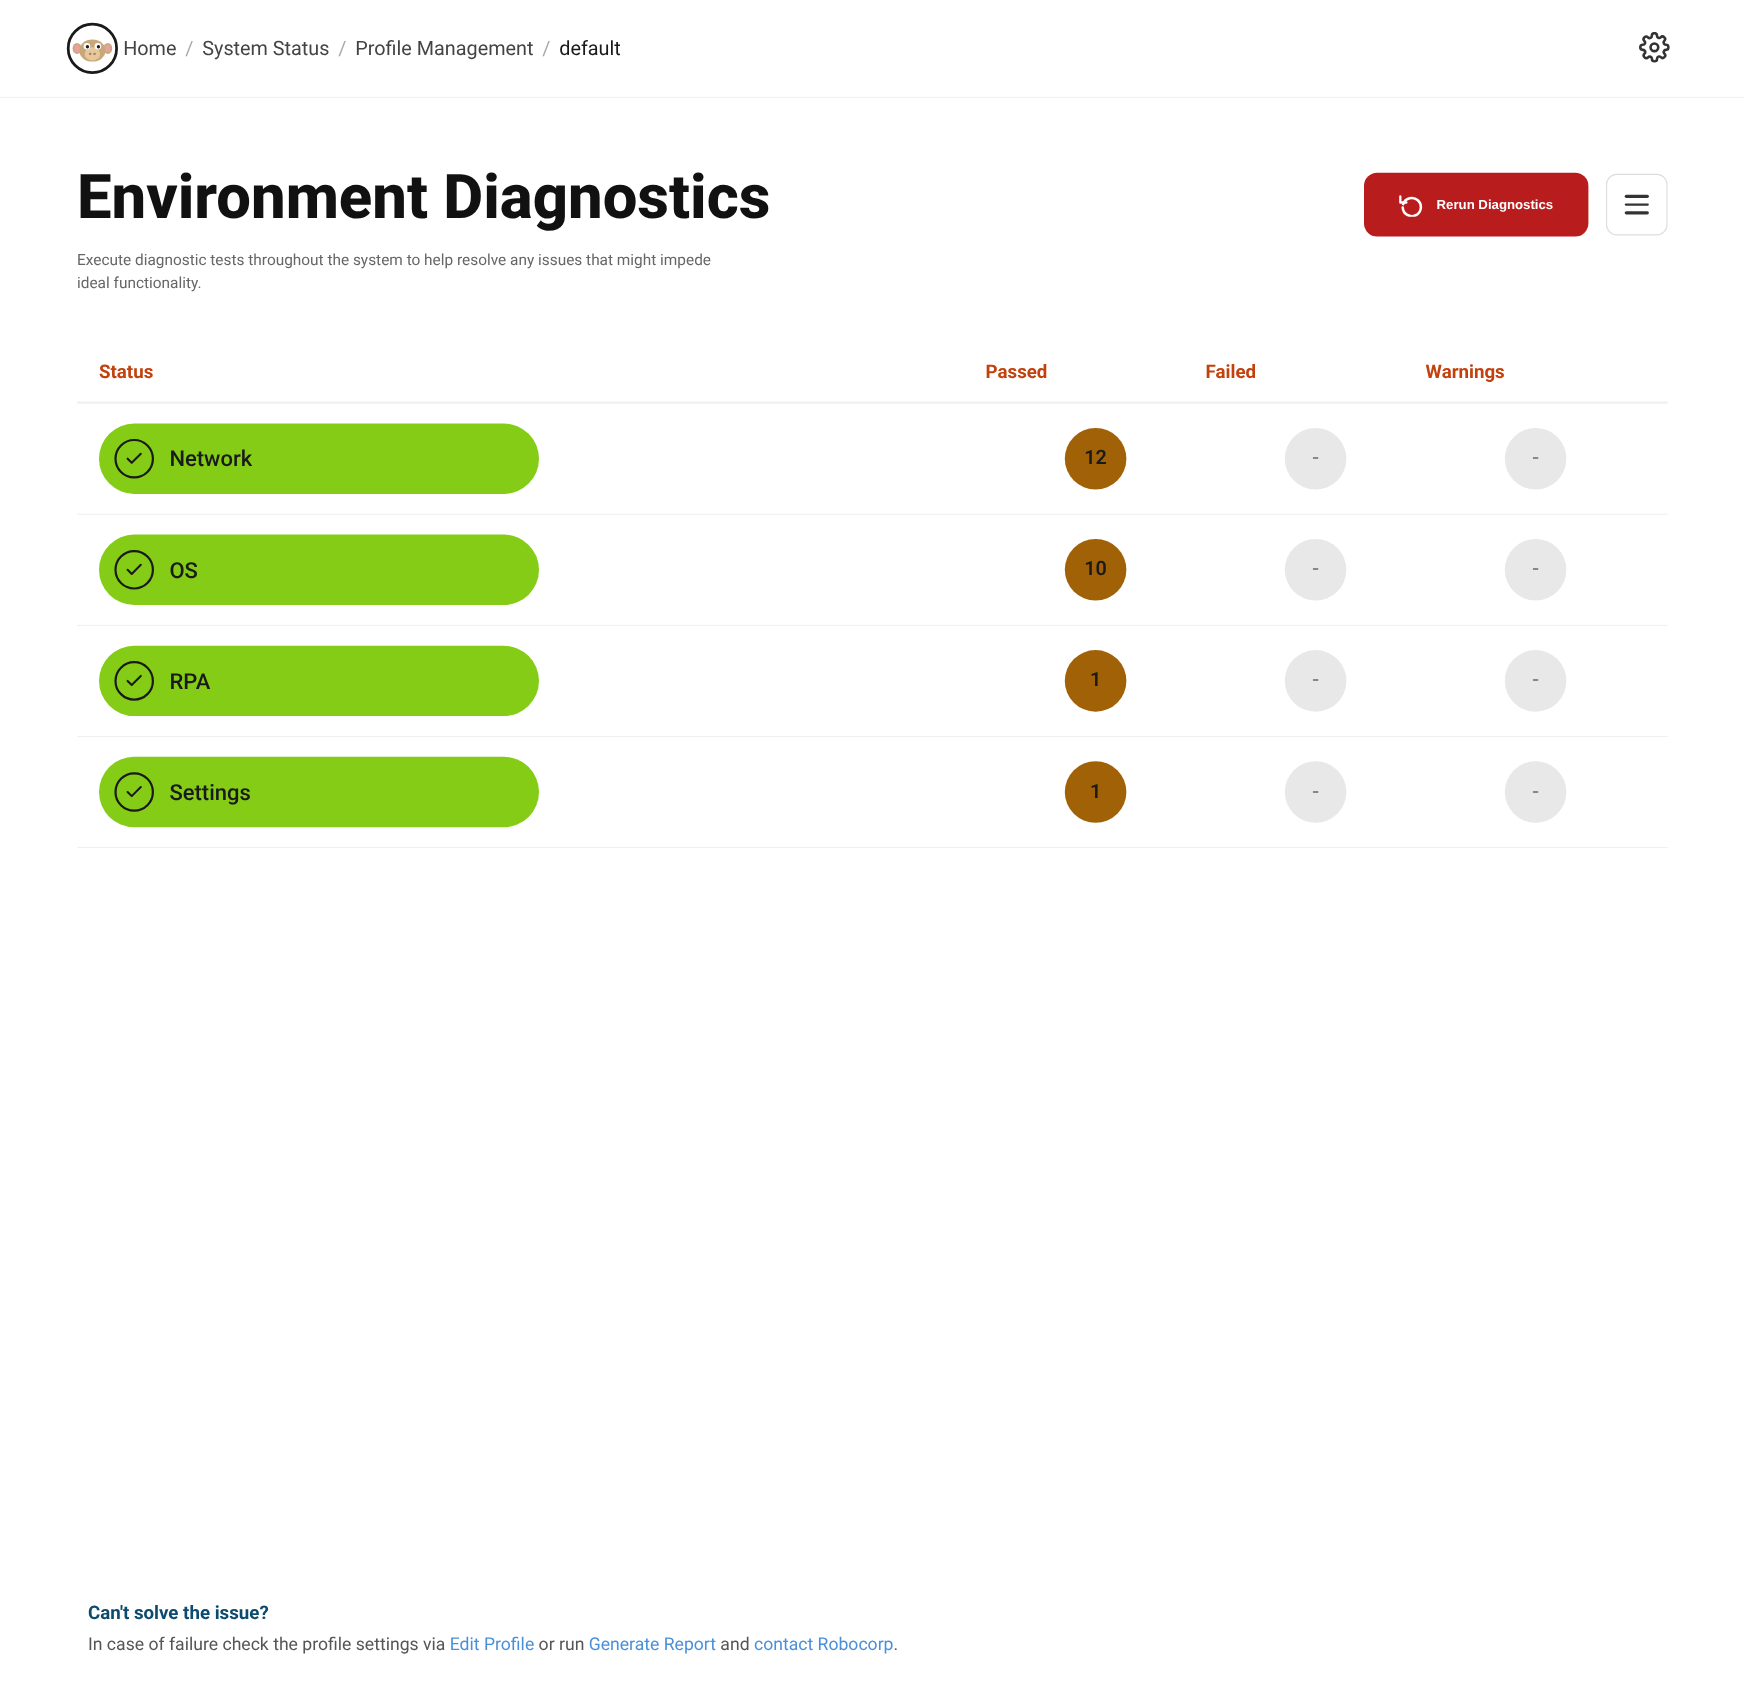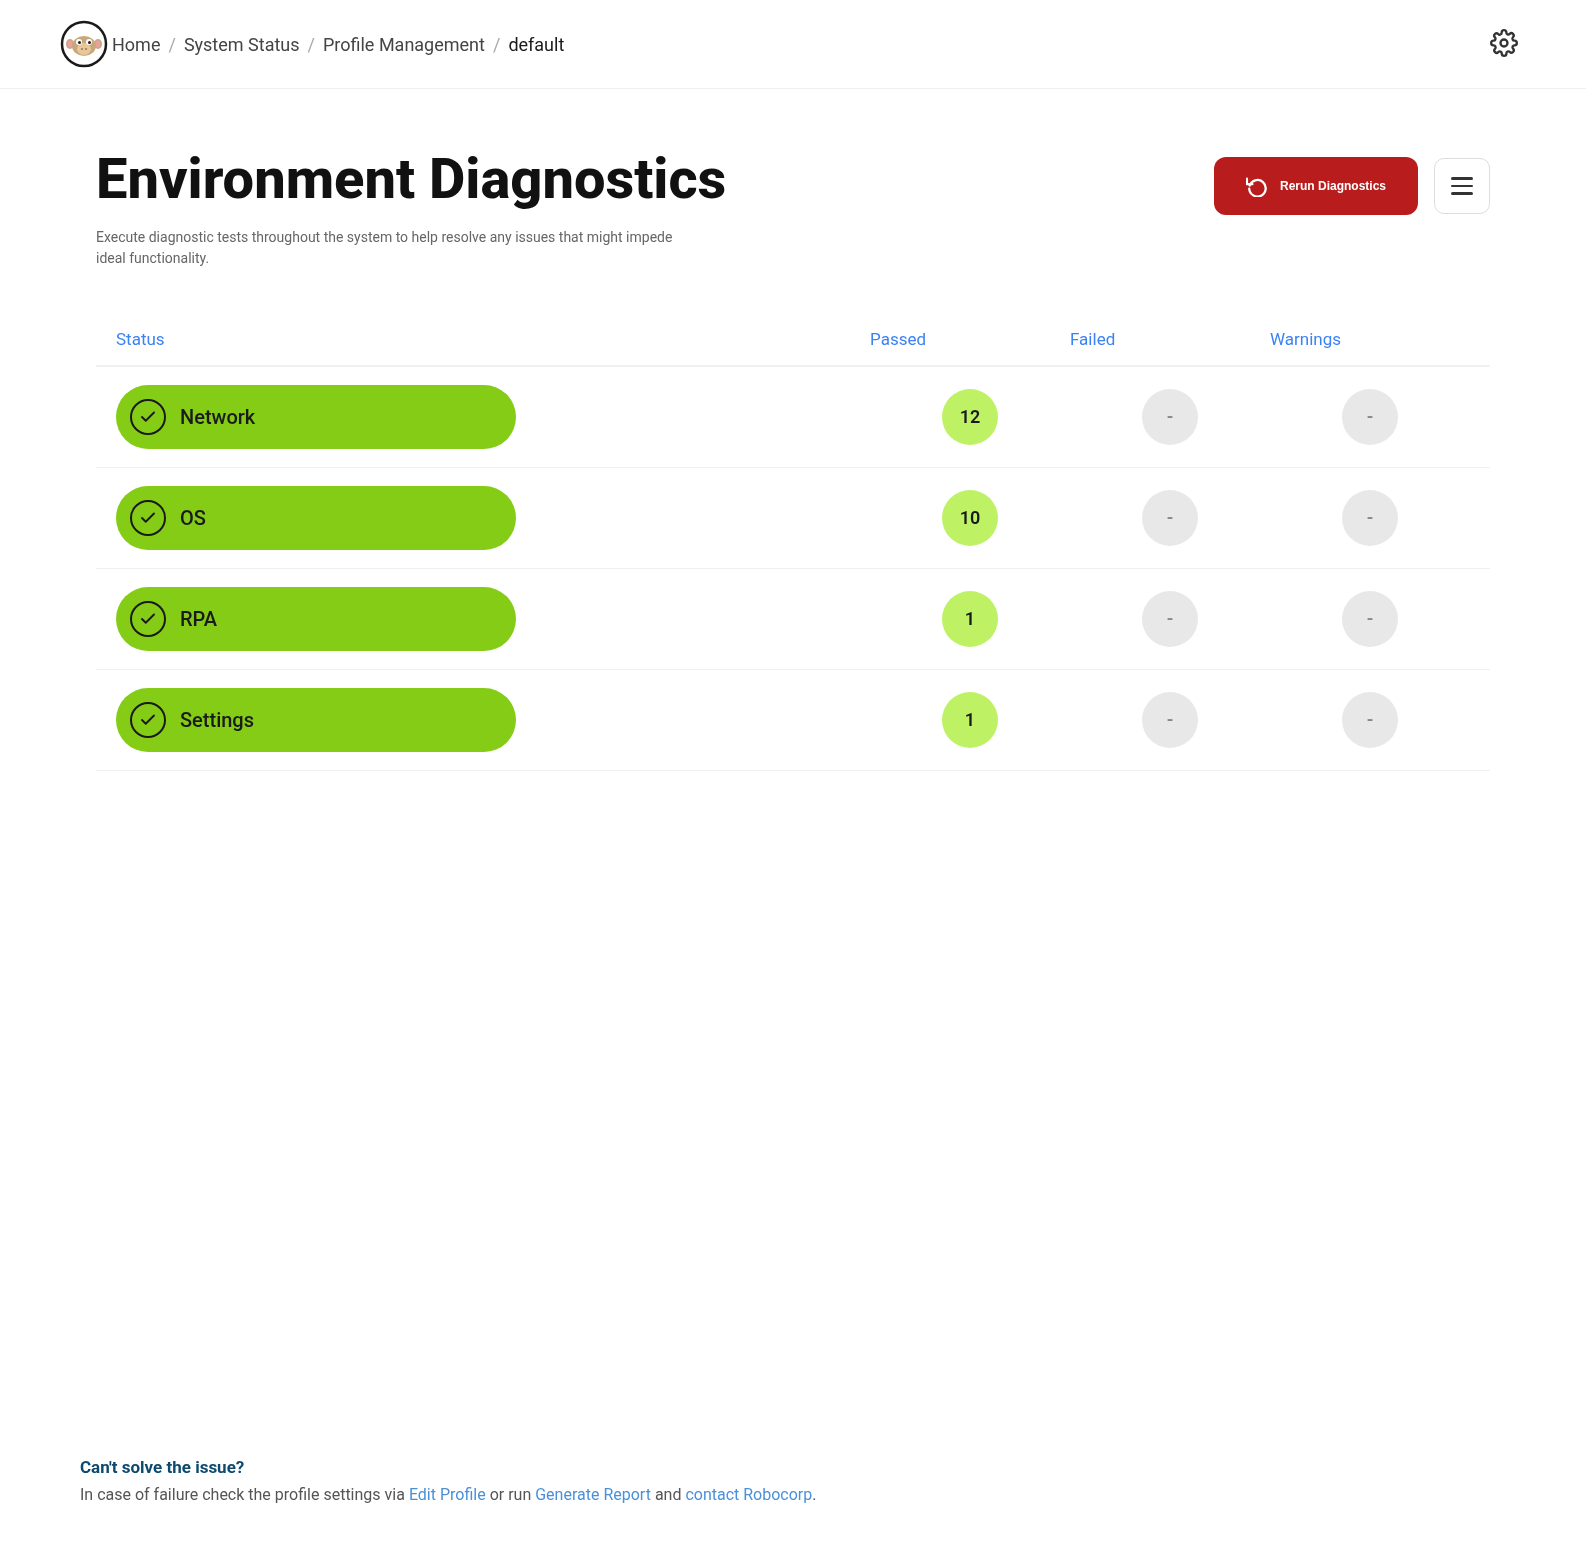--- a/index.html
+++ b/index.html
@@ -65,21 +65,21 @@
     .settings-icon-btn {
       background: none;
       border: none;
       cursor: pointer;
       padding: 8px;
       border-radius: 8px;
     }
 
     
     .main-content {
-      padding: 60px 96px;
+      padding: 60px 70px;
     }
 
     
     .page-header {
       display: flex;
       align-items: flex-start;
       justify-content: space-between;
       margin-bottom: 60px;
     }
 
@@ -152,22 +152,22 @@
 
     .table-header {
       display: grid;
       grid-template-columns: 1fr 200px 200px 200px;
       padding: 0 20px 16px 20px;
       border-bottom: 2px solid #f0f0f0;
     }
 
     .col-header {
       font-size: 17px;
-      color: #3b82f6;
-      font-weight: 400;
+      color: #c2410c;
+      font-weight: 700;
     }
 
     .col-header.center {
       text-align: left;
     }
 
     .table-body {
       display: flex;
       flex-direction: column;
     }
@@ -228,21 +228,21 @@
       height: 56px;
       border-radius: 50%;
       display: flex;
       align-items: center;
       justify-content: center;
       font-size: 18px;
       font-weight: 600;
     }
 
     .count-badge.passed {
-      background: #bef264;
+      background: #a16207;
       color: #1a1a1a;
       text-align: center;
     }
 
     .count-badge.neutral {
       background: #e8e8e8;
       color: #888;
     }
 
     

